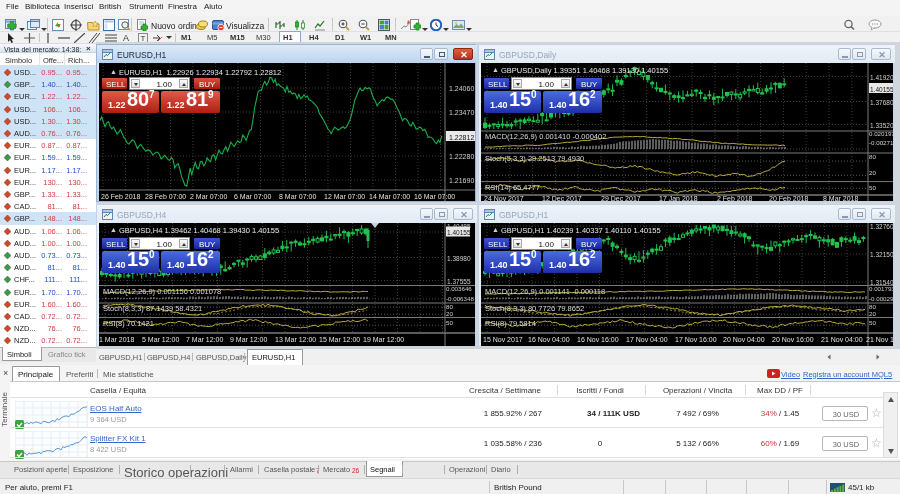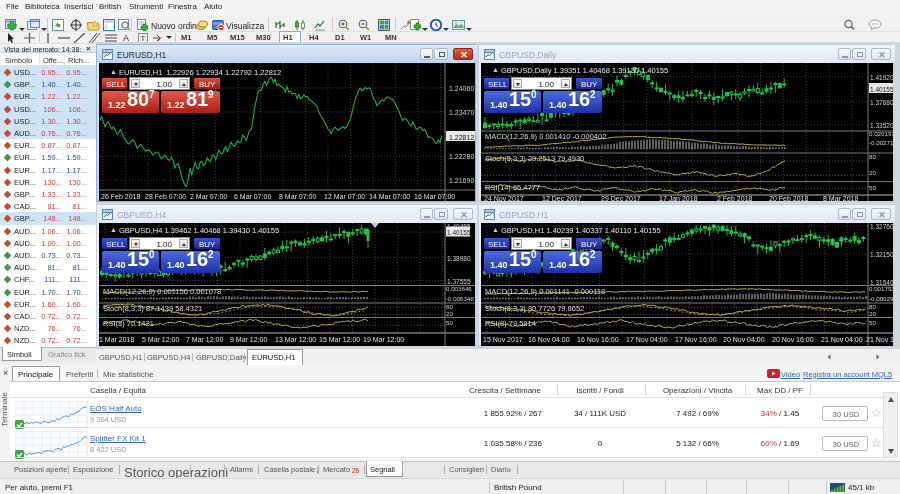--- a/index.html
+++ b/index.html
@@ -170,23 +170,23 @@
       <rect x="0.5" y="0.5" width="9" height="9" fill="none" stroke="#888"></rect>
       <text x="2.5" y="8" font-size="8" fill="#333" font-family="Liberation Sans">T</text>
     </svg>
     <svg class="ico" style="left:152px;top:1px" width="12" height="10" viewBox="0 0 12 10">
       <path d="M1 5h6M5 2l3 3-3 3" stroke="#444" fill="none"></path>
       <path d="M6 8l4-4" stroke="#d9534f" stroke-width="1"></path>
     </svg>
     <div class="abs" style="left:166px;top:4px;width:0;height:0;border-left:3px solid transparent;border-right:3px solid transparent;border-top:3px solid #333;"></div>
     <div class="sep1" style="left:175px;top:1px;height:9px;"></div>
     <div class="abs" style="left:181px;top:1px;font-size:7.5px;font-weight:bold;color:#333;">M1</div>
-    <div class="abs" style="left:207px;top:1px;font-size:7.5px;font-weight:bold;color:#333;">M5</div>
+    <div class="abs" style="left:207px;top:1px;font-size:7.5px;font-weight:normal;color:#333;">M5</div>
     <div class="abs" style="left:230px;top:1px;font-size:7.5px;font-weight:bold;color:#333;">M15</div>
-    <div class="abs" style="left:256px;top:1px;font-size:7.5px;font-weight:bold;color:#333;">M30</div>
+    <div class="abs" style="left:256px;top:1px;font-size:7.5px;font-weight:normal;color:#333;">M30</div>
     <div class="abs" style="left:279px;top:-1px;width:22px;height:13px;background:#fff;border:1px solid #8ea8c8;"></div>
     <div class="abs" style="left:283px;top:1px;font-size:7.5px;font-weight:bold;color:#333;">H1</div>
     <div class="abs" style="left:309px;top:1px;font-size:7.5px;font-weight:bold;color:#333;">H4</div>
     <div class="abs" style="left:335px;top:1px;font-size:7.5px;font-weight:bold;color:#333;">D1</div>
     <div class="abs" style="left:360px;top:1px;font-size:7.5px;font-weight:bold;color:#333;">W1</div>
     <div class="abs" style="left:385px;top:1px;font-size:7.5px;font-weight:bold;color:#333;">MN</div>
   </div>
 <div class="abs" style="left:0;top:44px;width:96px;height:318px;background:#fff;border-right:1px solid #c0c0c0;">
     <div class="abs" style="left:0;top:0;width:96px;height:9px;background:linear-gradient(#f7fafd,#d9e5f2);border-bottom:1px solid #c5d3e2;"></div>
     <div class="abs" style="left:4px;top:1.5px;font-size:7px;color:#222;">Vista del mercato: 14:38:</div>
@@ -1573,21 +1573,21 @@
         <line x1="0" y1="21" x2="73" y2="21" stroke="#e8eef5" stroke-width="1"></line>
         <polyline points="0.0,22.5 2.0,22.0 4.0,23.4 6.0,21.7 8.0,23.1 10.0,22.5 12.0,21.5 14.0,22.8 16.0,21.3 18.0,22.3 20.0,21.1 22.0,21.0 24.0,21.8 26.0,22.8 28.0,20.4 30.0,20.4 32.0,21.3 34.0,21.9 36.0,20.4 38.0,19.4 40.0,20.7 42.0,17.4 44.0,19.2 46.0,17.0 48.0,15.9 50.0,15.1 52.0,15.0 54.0,15.7 56.0,13.0 58.0,13.3 60.0,12.6 62.0,10.8 64.0,10.4 66.0,7.8 68.0,6.7 70.0,6.0 72.0,6.2" fill="none" stroke="#5b9bd5" stroke-width="1" opacity="1.0"></polyline>
       </svg></div>
     <svg class="ico" style="left:15px;top:55px" width="9" height="9" viewBox="0 0 9 9">
       <rect width="9" height="9" rx="1.5" fill="#3fa43f"></rect>
       <path d="M2 4.5l2 2 3-3.5" stroke="#fff" stroke-width="1.3" fill="none"></path>
     </svg>
     <div class="abs" style="left:90px;top:39px;font-size:8px;color:#3366cc;text-decoration:underline;">EOS Half Auto</div>
     <div class="abs" style="left:90px;top:50px;font-size:7.5px;color:#999;">9 364 USD</div>
     <div class="abs" style="left:442px;top:44px;width:100px;font-size:8px;color:#222;text-align:right;">1 855.92% / 267</div>
-    <div class="abs" style="left:560px;top:44px;width:80px;font-size:8px;color:#222;text-align:center;">34 / 111K USD</div>
+    <div class="abs" style="left:560px;top:44px;width:80px;font-size:8px;color:#222;text-align:right;font-weight:bold;">34 / 111K USD</div>
     <div class="abs" style="left:650px;top:44px;width:95px;font-size:8px;color:#222;text-align:center;">7 492 / 69%</div>
     <div class="abs" style="left:745px;top:44px;width:70px;font-size:8px;color:#222;text-align:center;"><span style="color:#cc3333">34%</span> / 1.45</div>
     <div class="abs" style="left:822px;top:41px;width:46px;height:15px;background:#fff;border:1px solid #b8b8b8;border-radius:2px;">
       <div class="abs" style="left:0;top:3px;width:46px;text-align:center;font-size:7.5px;color:#666;">30 USD</div>
     </div>
     <div class="abs" style="left:871px;top:41px;font-size:12px;color:#aaa;">☆</div>
     <div class="abs" style="left:10px;top:62px;width:880px;height:1px;background:#e0e0e0;"></div>
     <div class="abs" style="left:15px;top:66px;width:73px;height:27px;"><svg width="73" height="27">
         <rect width="73" height="27" fill="#fbfdff" stroke="#dfe7ef" stroke-width="1"></rect>
         <line x1="9" y1="0" x2="9" y2="27" stroke="#e8eef5" stroke-width="1"></line>
@@ -1629,21 +1629,21 @@
       <div class="abs" style="left:124px;top:3.5px;font-size:13px;color:#555;">Storico operazioni</div>
       <div class="abs" style="left:196px;top:3.5px;font-size:12px;color:#555;margin-top:20px;">Notizie</div>
       <div class="abs" style="left:230px;top:3.5px;font-size:7.5px;color:#555;">Allarmi</div>
       <div class="abs" style="left:264px;top:3.5px;font-size:7.5px;color:#555;">Casella postale</div>
       <div class="abs" style="left:316px;top:5.5px;font-size:6.5px;color:#cc2222;">7</div>
       <div class="abs" style="left:323px;top:3.5px;font-size:7.5px;color:#555;">Mercato</div>
       <div class="abs" style="left:352px;top:5.5px;font-size:6.5px;color:#cc2222;">26</div>
       <div class="abs" style="left:366px;top:0px;width:37px;height:16px;background:#fff;border:1px solid #999;border-top:none;"></div>
       <div class="abs" style="left:370px;top:3.5px;font-size:7.5px;color:#111;">Segnali</div>
       <div class="abs" style="left:407px;top:20px;font-size:7.5px;color:#555;text-align:right;">Biblioteca</div>
-      <div class="abs" style="left:449px;top:3.5px;font-size:7.5px;color:#555;">Consiglieri</div>
+      <div class="abs" style="left:449px;top:3.5px;font-size:7.5px;color:#555;">Operazioni</div>
       <div class="abs" style="left:491px;top:3.5px;font-size:7.5px;color:#555;">Diario</div>
       <div class="abs" style="left:68px;top:4px;width:1px;height:9px;background:#b0b0b0;"></div>
       <div class="abs" style="left:119px;top:4px;width:1px;height:9px;background:#b0b0b0;"></div>
       <div class="abs" style="left:190px;top:4px;width:1px;height:9px;background:#b0b0b0;"></div>
       <div class="abs" style="left:224px;top:4px;width:1px;height:9px;background:#b0b0b0;"></div>
       <div class="abs" style="left:258px;top:4px;width:1px;height:9px;background:#b0b0b0;"></div>
       <div class="abs" style="left:318px;top:4px;width:1px;height:9px;background:#b0b0b0;"></div>
       <div class="abs" style="left:364px;top:4px;width:1px;height:9px;background:#b0b0b0;"></div>
       <div class="abs" style="left:402px;top:4px;width:1px;height:9px;background:#b0b0b0;"></div>
       <div class="abs" style="left:444px;top:4px;width:1px;height:9px;background:#b0b0b0;"></div>

